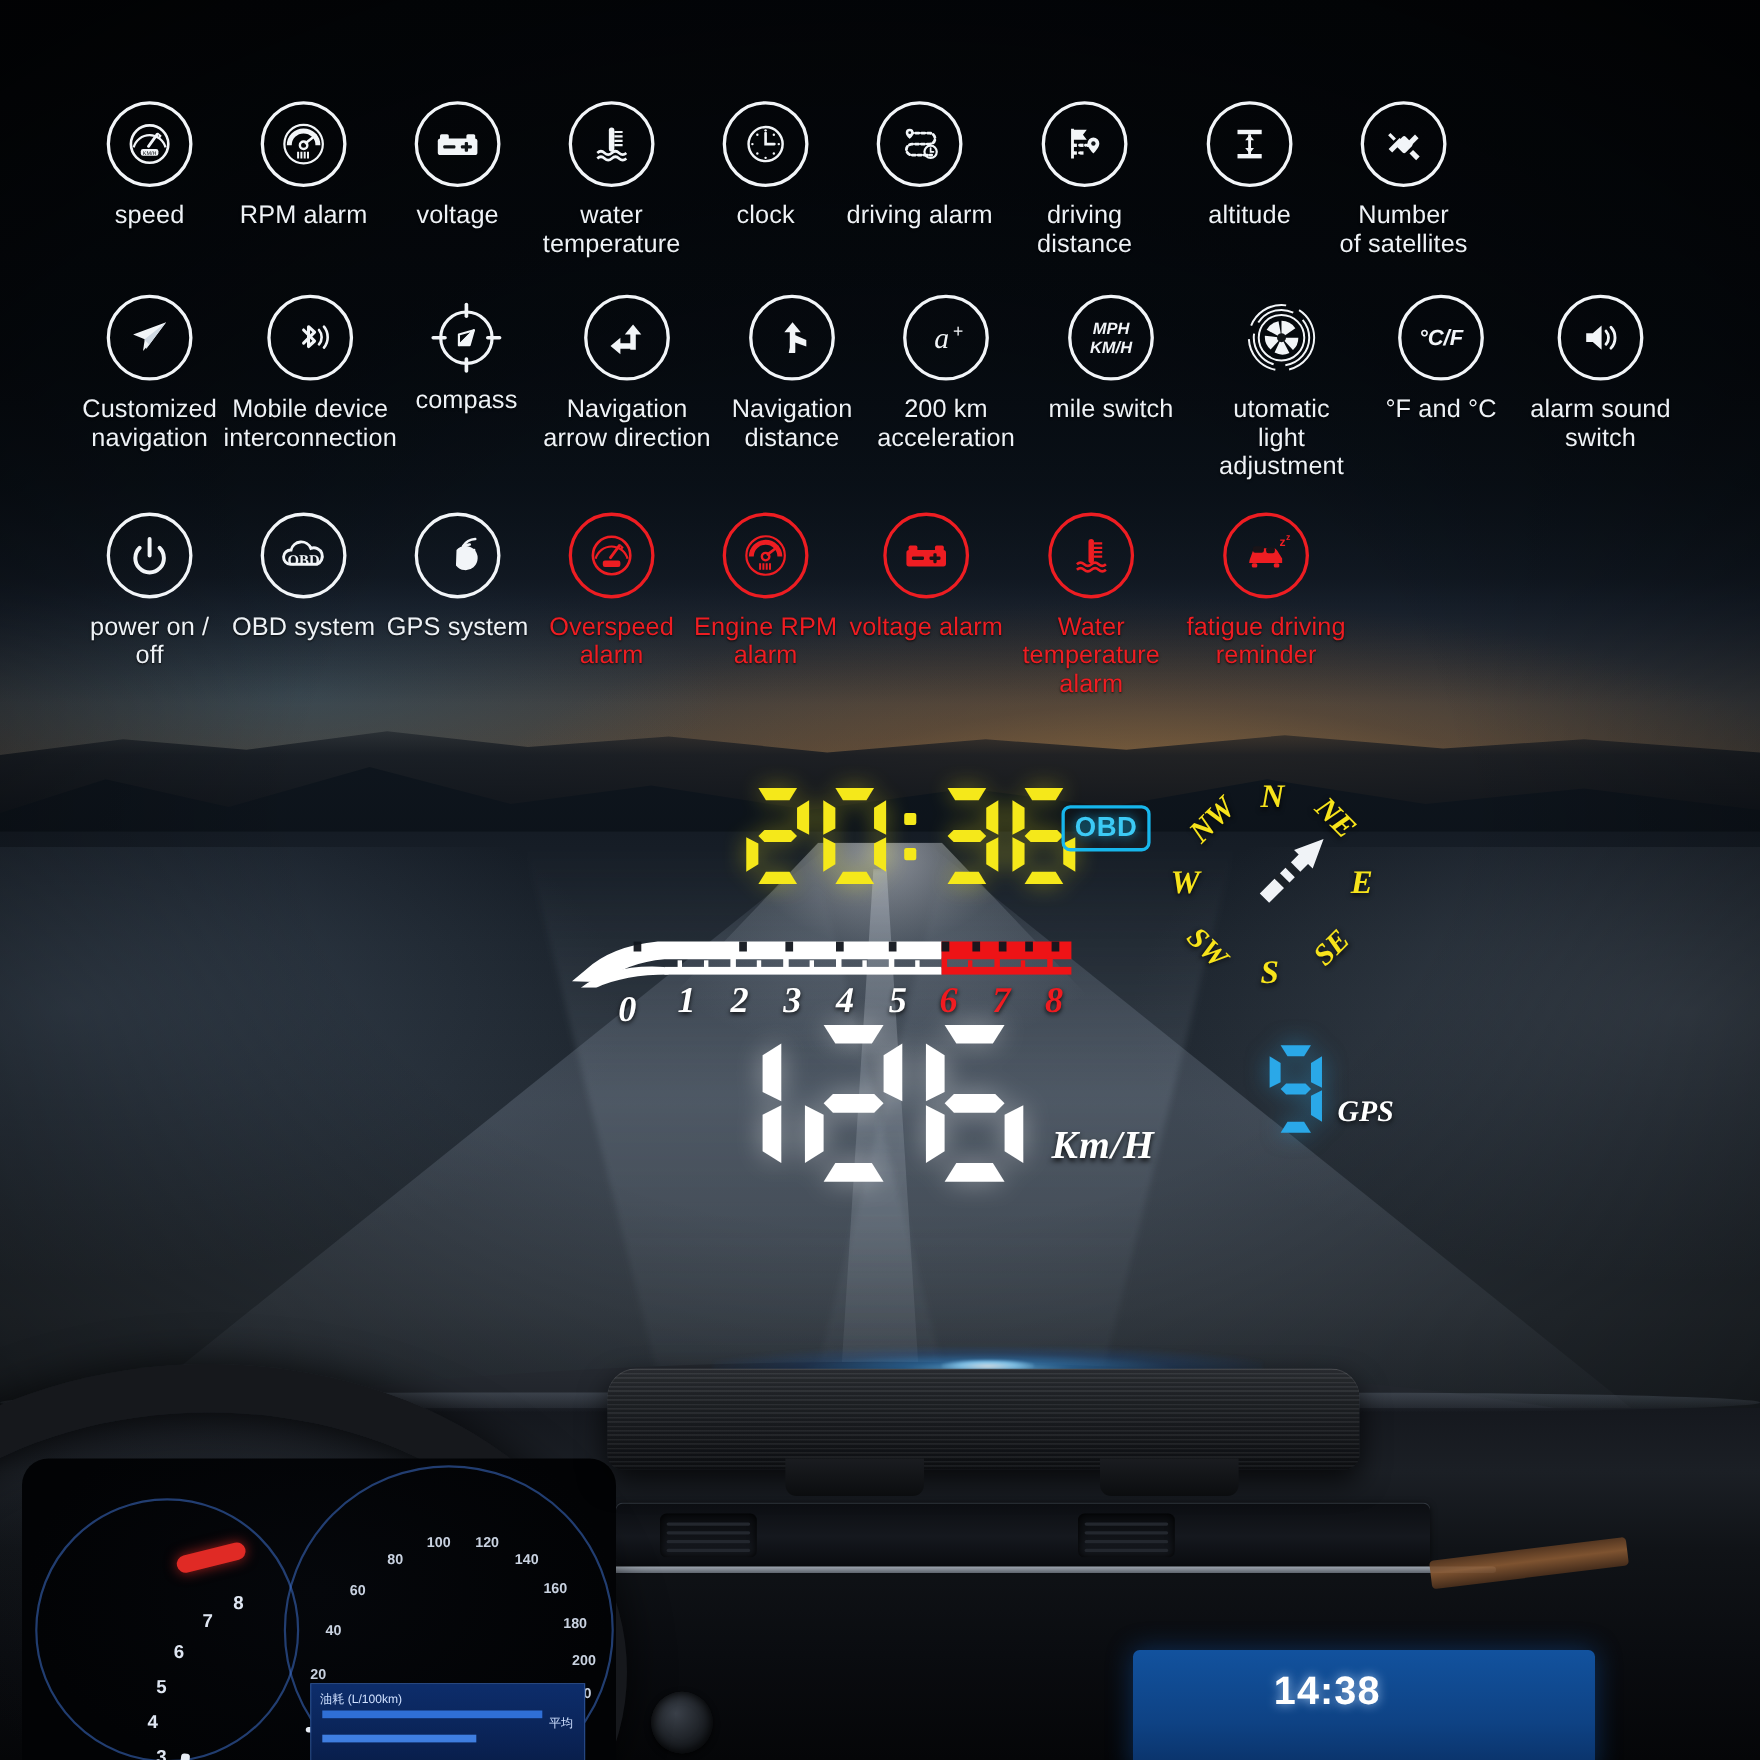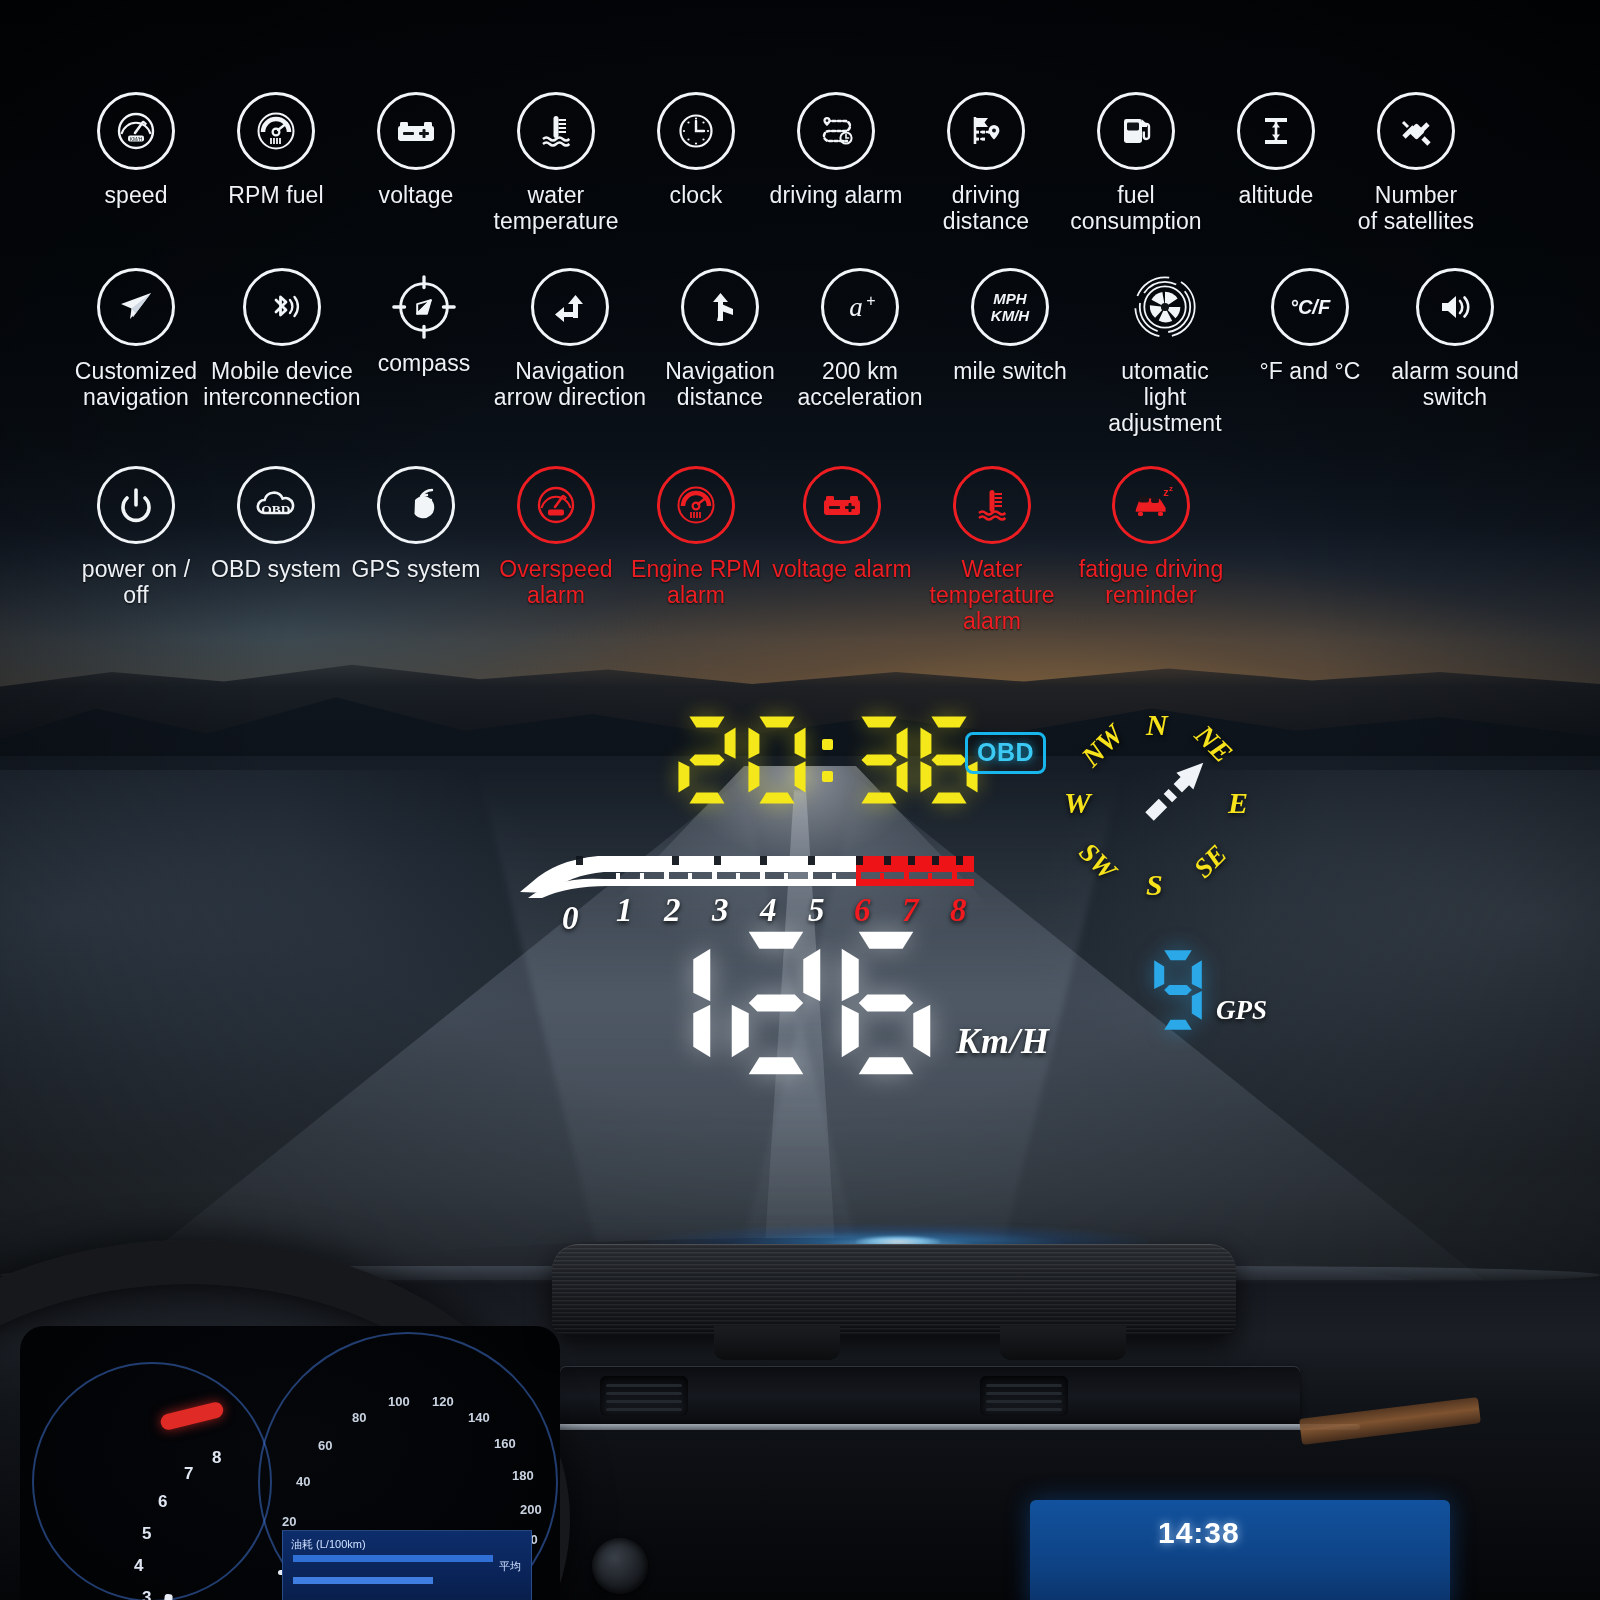--- a/index.html
+++ b/index.html
@@ -268,21 +268,21 @@
     border-radius:4px; transform: rotate(-7deg); opacity:.9;
   }
   .screen-right {
     position:absolute; right:150px; bottom:-10px; width:420px; height:110px;
     background: linear-gradient(180deg,#12529e 0%, #0e4284 60%, #0a3167 100%);
     border-radius:6px; overflow:hidden;
     box-shadow:0 0 24px rgba(20,90,180,.45);
   }
   .screen-clock {
     position:absolute; left:128px; top:16px; color:#ffffff;
-    font-size:30px; font-weight:700; letter-spacing:1px;
+    font-size:36px; font-weight:700; letter-spacing:1px;
     font-family:"Liberation Sans", sans-serif;
     text-shadow:0 0 10px rgba(190,220,255,.8);
   }
   .start-btn {
     position:absolute; left:592px; bottom:6px; width:56px; height:56px;
     border-radius:50%;
     background: radial-gradient(circle at 40% 35%, #3a4049, #14171b 70%);
     box-shadow: inset 0 0 10px #000, 0 2px 6px rgba(0,0,0,.7);
   }
 
@@ -361,21 +361,21 @@
           <circle cx="23" cy="24" r="3.4" fill="none" stroke="#f2f5f8" stroke-width="2.2"></circle>
           <path d="M25 22 L34 15" stroke="#f2f5f8" stroke-width="2.4" stroke-linecap="round"></path>
           <g stroke="#f2f5f8" stroke-width="1.8">
             <line x1="18" y1="30" x2="18" y2="36"></line>
             <line x1="21" y1="30" x2="21" y2="36"></line>
             <line x1="24" y1="30" x2="24" y2="36"></line>
             <line x1="27" y1="30" x2="27" y2="36"></line>
           </g>
         </svg>
       </div>
-      <div class="icon-label">RPM fuel</div>
+      <div class="icon-label">RPM alarm</div>
     </div>
 
     <div class="icon-cell">
       <div class="icon-circle">
         <svg width="46" height="46" viewBox="0 0 46 46">
           <rect x="7" y="14" width="8" height="5" rx="1.4" fill="#f2f5f8" stroke="none"></rect>
           <rect x="31" y="14" width="8" height="5" rx="1.4" fill="#f2f5f8" stroke="none"></rect>
           <rect x="5" y="18" width="36" height="15" rx="2.4" fill="#f2f5f8" stroke="none"></rect>
           <rect x="10" y="24" width="11" height="3" rx="1" fill="#111518" stroke="none"></rect>
           <rect x="29.5" y="21" width="3" height="9" rx="1" fill="#111518" stroke="none"></rect>
@@ -452,32 +452,20 @@
             <rect x="13" y="29.6" width="3" height="3"></rect>
               <rect x="19" y="29.6" width="3" height="3"></rect>
           </g>
           <path d="M31 17 a5.4 5.4 0 0 1 5.4 5.4 c0 4 -5.4 9 -5.4 9 s-5.4 -5 -5.4 -9 A5.4 5.4 0 0 1 31 17 z" fill="#f2f5f8" stroke="none"></path>
           <circle cx="31" cy="22.4" r="2" fill="#101418" stroke="none"></circle>
         </svg>
       </div>
       <div class="icon-label">driving distance</div>
     </div>
 
-    <div class="icon-cell">
-      <div class="icon-circle">
-        <svg width="46" height="46" viewBox="0 0 46 46">
-          <rect x="11" y="11" width="18" height="24" rx="2.4" fill="#f2f5f8" stroke="none"></rect>
-          <rect x="14" y="14.5" width="12" height="8" rx="1.4" fill="#101418" stroke="none"></rect>
-          <path d="M29 16 h4.6 a2.4 2.4 0 0 1 2.4 2.4 v10 a2.6 2.6 0 0 1 -5.2 0 v-5" fill="none" stroke="#f2f5f8" stroke-width="2.4"></path>
-          <path d="M29 11.5 l5 4.5 v3 h-5 z" fill="#f2f5f8" stroke="none"></path>
-        </svg>
-      </div>
-      <div class="icon-label" style="white-space:pre-line">fuel
-consumption</div>
-    </div>
 
     <div class="icon-cell">
       <div class="icon-circle">
         <svg width="46" height="46" viewBox="0 0 46 46">
           <rect x="12" y="10" width="22" height="4" fill="#f2f5f8" stroke="none"></rect>
           <rect x="12" y="32" width="22" height="4" fill="#f2f5f8" stroke="none"></rect>
           <path d="M23 14 L23 32" stroke="#f2f5f8" stroke-width="2.6"></path>
           <path d="M23 14.5 l-4 5 h8 z" fill="#f2f5f8" stroke="none"></path>
           <path d="M23 31.5 l-4 -5 h8 z" fill="#f2f5f8" stroke="none"></path>
         </svg>

